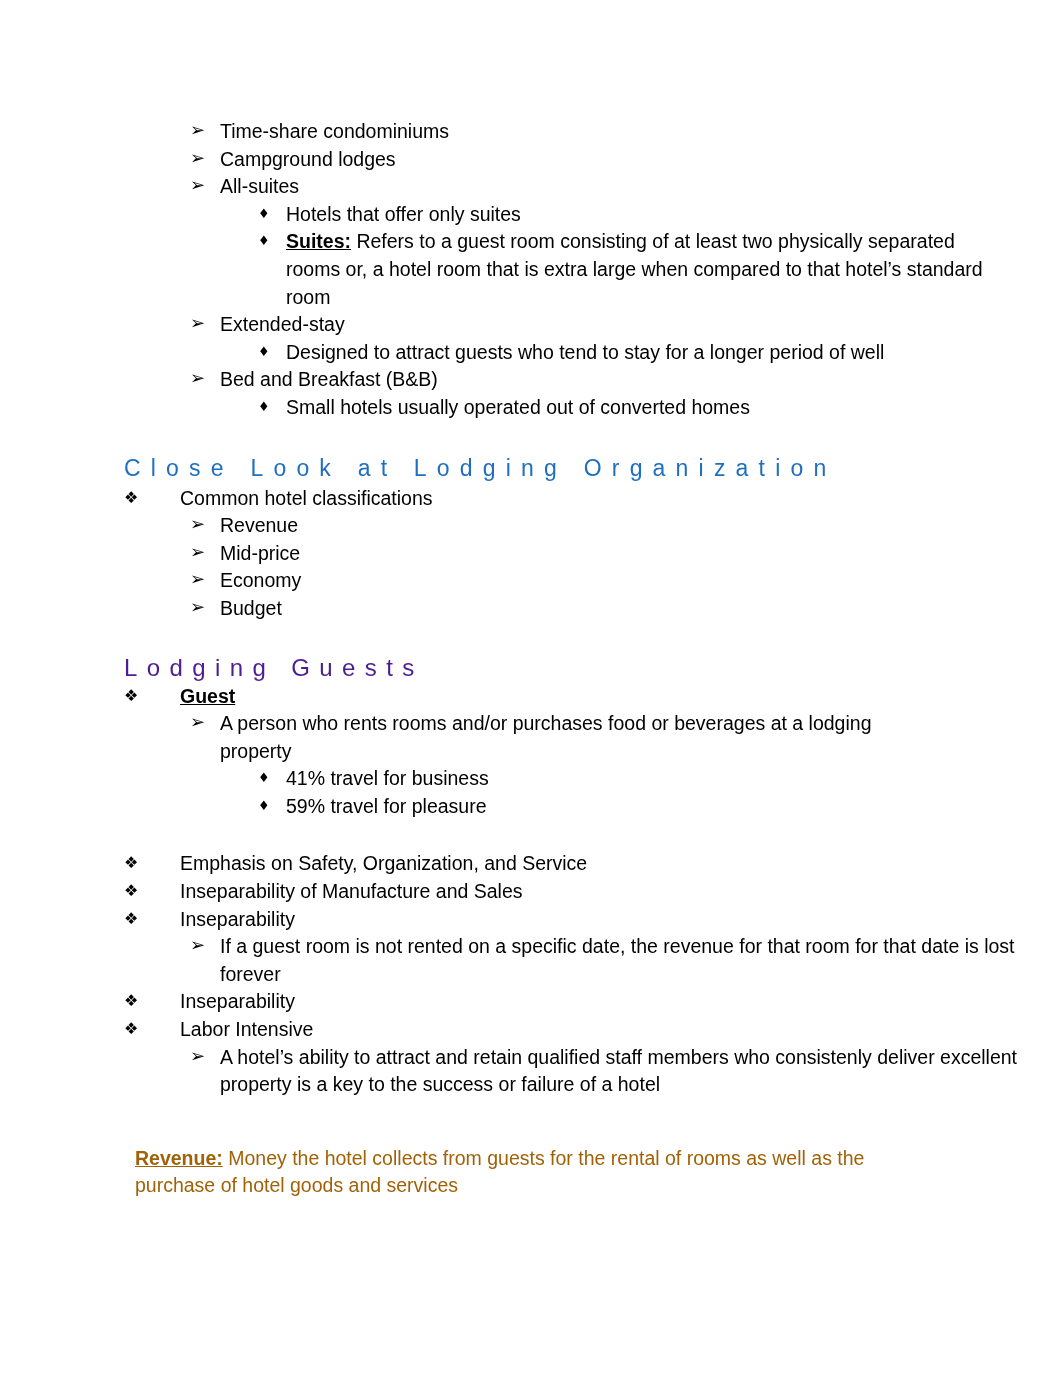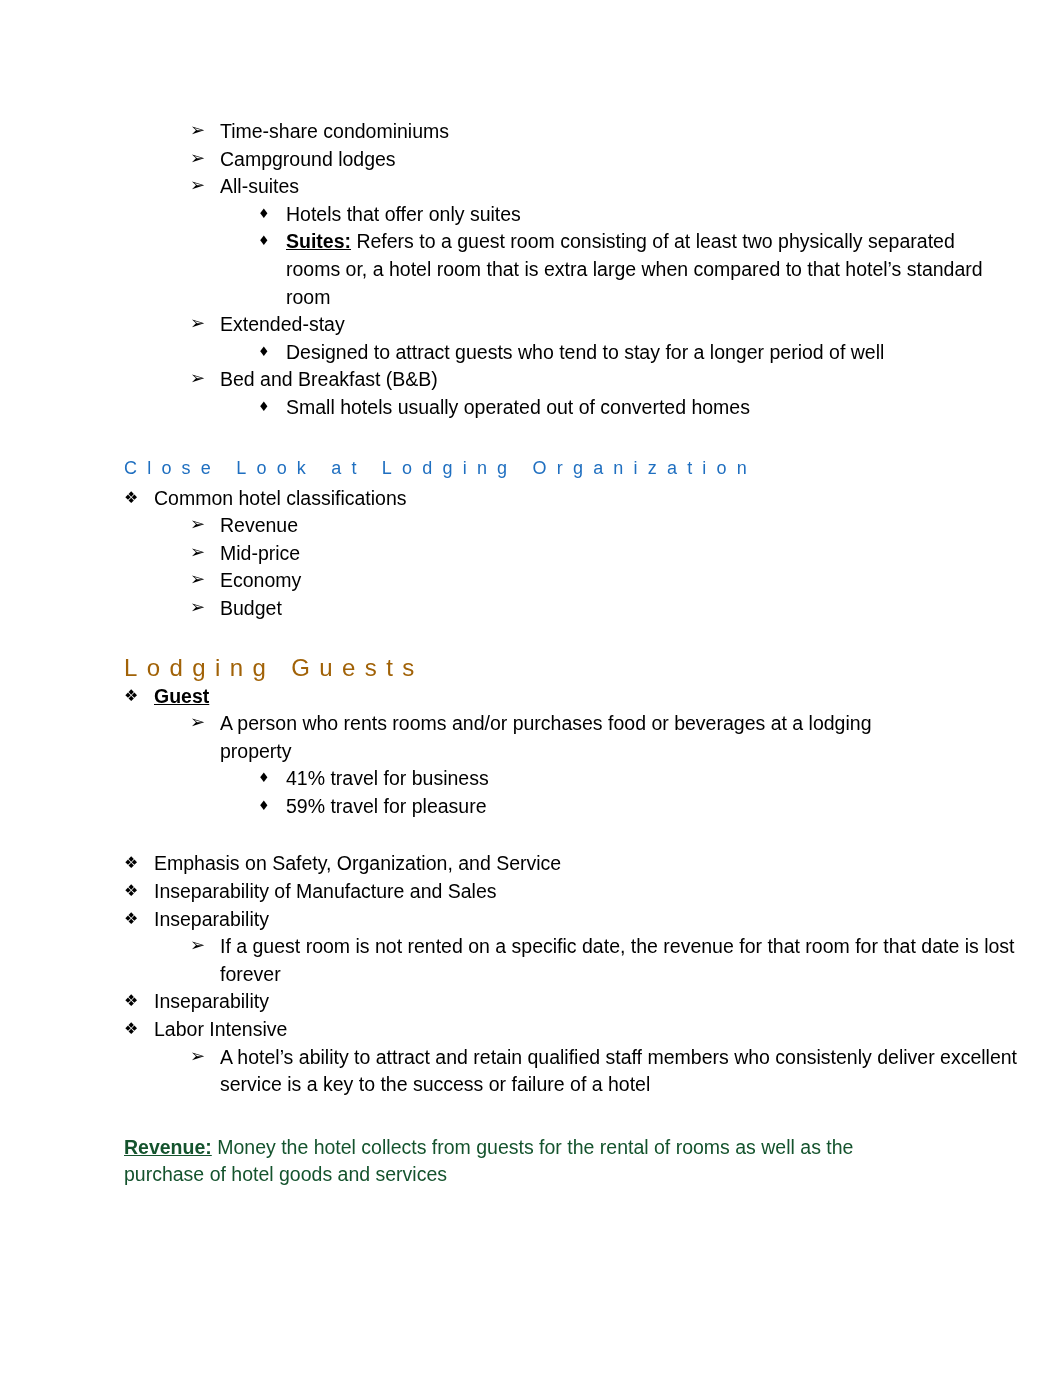--- a/index.html
+++ b/index.html
@@ -52,70 +52,70 @@
   .li > .txt {
     display: block;
   }
 
   
   .l1 { padding-left: 30px; }
   .l1 > .bullet {
     font-size: 16px;
     top: -1px;
   }
-  .l1 > .txt { padding-left: 0; }
+  .l1 > .txt { padding-left: 0; margin-left: 26px; }
 
   
   .l2-wrap { padding-left: 66px; }
   .l2 { padding-left: 30px; }
   .l2 > .bullet {
     font-size: 18px;
     top: -2px;
   }
   .l3 { padding-left: 30px; }
   .l3 > .bullet {
     font-size: 13px;
     top: -1px;
     left: 2px;
   }
 
   
   .heading {
     font-family: "Liberation Sans", sans-serif;
     font-weight: 400;
-    font-size: 18px;
+    font-size: 23px;
     line-height: 33px;
     letter-spacing: 10.2px;
     white-space: nowrap;
     margin: 0;
     overflow: visible;
   }
   .heading-blue { color: #1F6FC0; }
   .heading-green {
-    color: #a16207;
+    color: #4c1d95;
     font-size: 24px;
     line-height: 30px;
     letter-spacing: 9.4px;
   }
 
   .heading-clip {
     width: 938px;
     overflow: hidden;
   }
 
   .b { font-weight: bold; text-decoration: underline; }
 
   .gap-lg { height: 30px; }
   .gap-xs { height: 5px; }
 
   .para {
     font-size: 19.5px;
     line-height: 27.6px;
-    color: #14532d;
-    margin: 0;
+    color: #a16207;
+    margin: 11px;
     max-width: 800px;
   }
 
   .w-sub1 { max-width: 718px; }
   .w-sub2 { max-width: 706px; }
   .w-sub3 { max-width: 800px; }
 </style>
 </head>
 <body>
 
@@ -268,21 +268,21 @@
         <span class="txt">Inseparability</span>
       </div>
       <div class="li l1">
         <span class="bullet">❖</span>
         <span class="txt">Labor Intensive</span>
       </div>
 
       <div class="l2-wrap">
         <div class="li l2 w-sub3">
           <span class="bullet">➢</span>
-          <span class="txt">A hotel’s ability to attract and retain qualified staff members who consistenly deliver excellent service is a key to the success or failure of a hotel</span>
+          <span class="txt">A hotel’s ability to attract and retain qualified staff members who consistenly deliver excellent property is a key to the success or failure of a hotel</span>
         </div>
       </div>
     </div>
 
     <div class="gap-lg"></div>
     <div class="gap-xs"></div>
 
     <p class="para"><span class="b">Revenue:</span><span> Money the hotel collects from guests for the rental of rooms as well as the purchase of hotel goods and services</span></p>
 
   </div>

